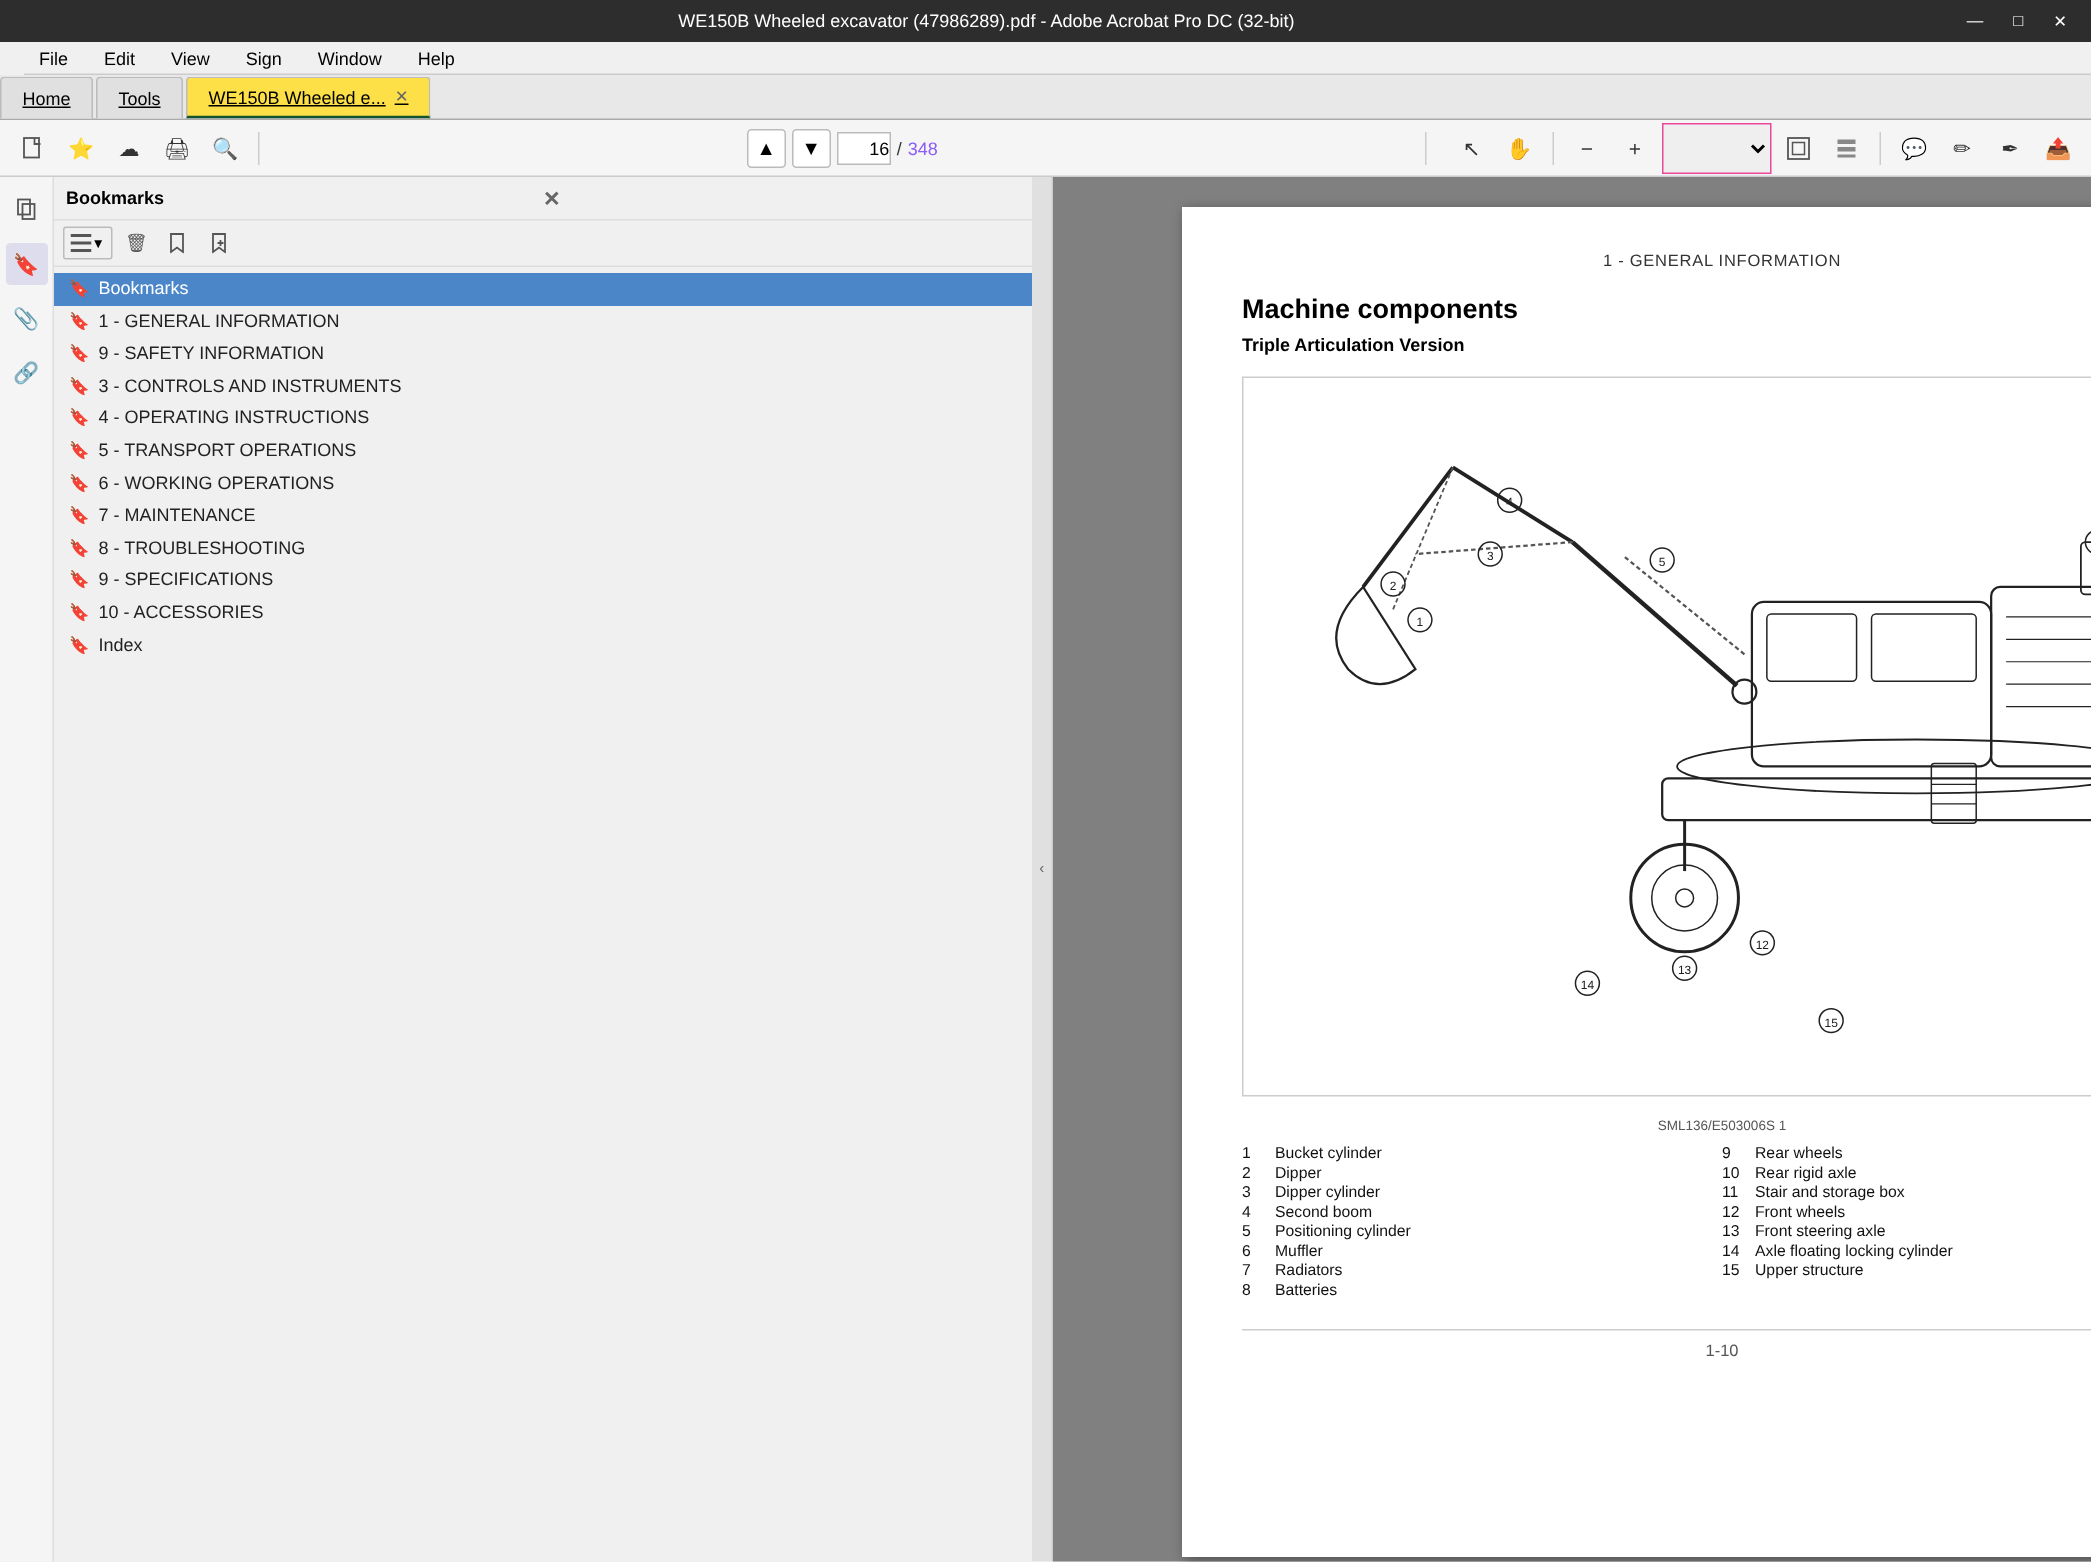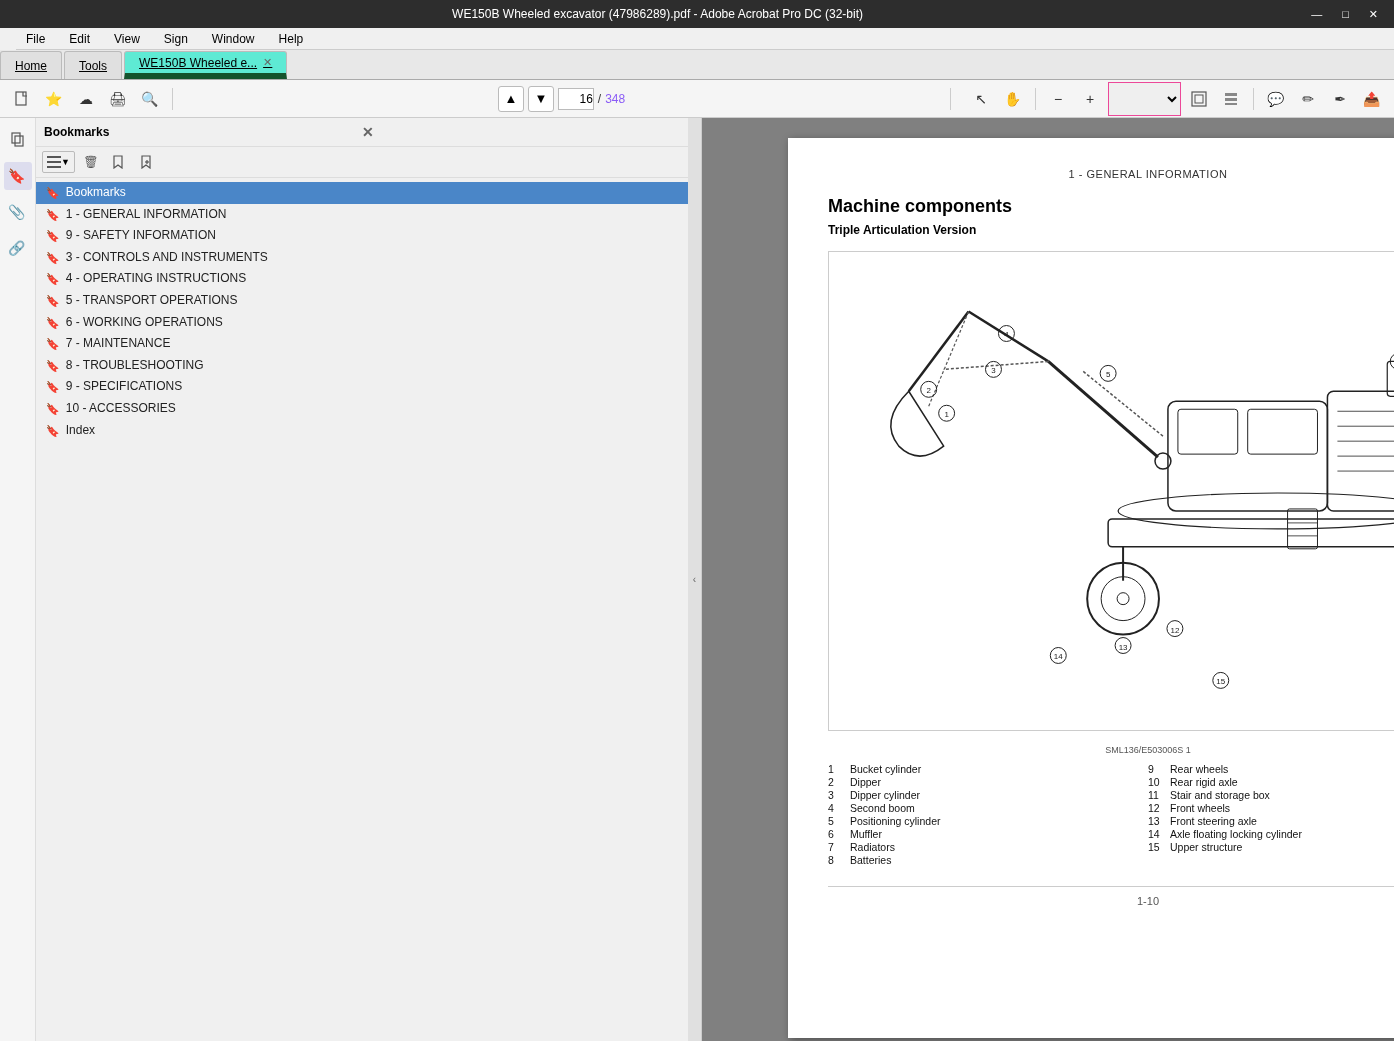--- a/index.html
+++ b/index.html
@@ -50,22 +50,22 @@
       border-bottom: none;
       background: #e0e0e0;
       font-size: 12px;
       cursor: pointer;
       gap: 6px;
       border-radius: 3px 3px 0 0;
       margin-right: 2px;
       text-decoration: underline;
     }
     .tab.active {
-      background: #5eead4;
-      border-bottom: 6px solid #14532d;
+      background: #fde047;
+      border-bottom: 2px solid #14532d;
       z-index: 1;
     }
     .tab-close { font-size: 11px; color: #666; cursor: pointer; }
 
     
     #toolbar {
       background: #f5f5f5;
       height: 38px;
       display: flex;
       align-items: center;

